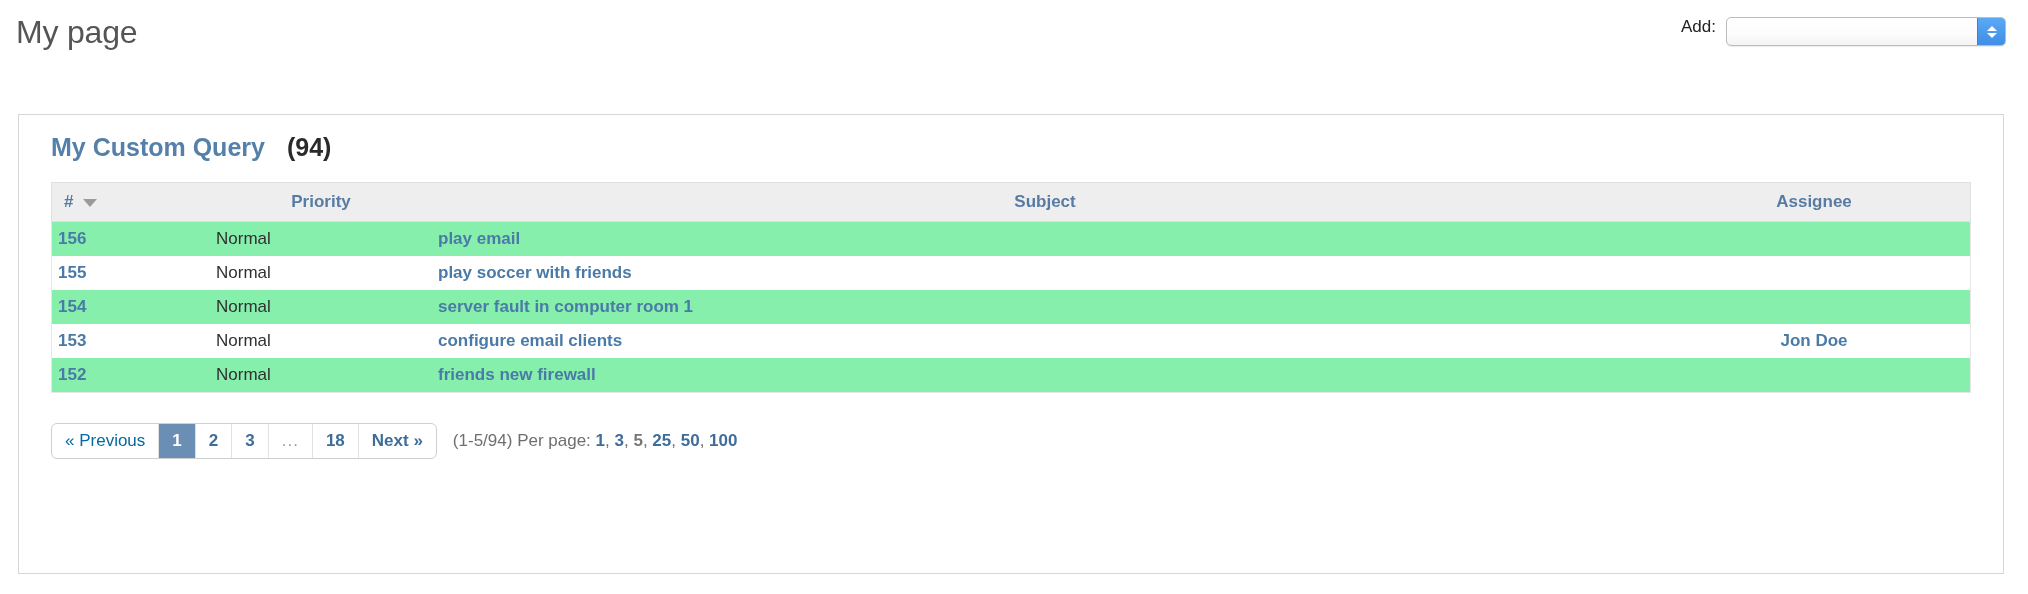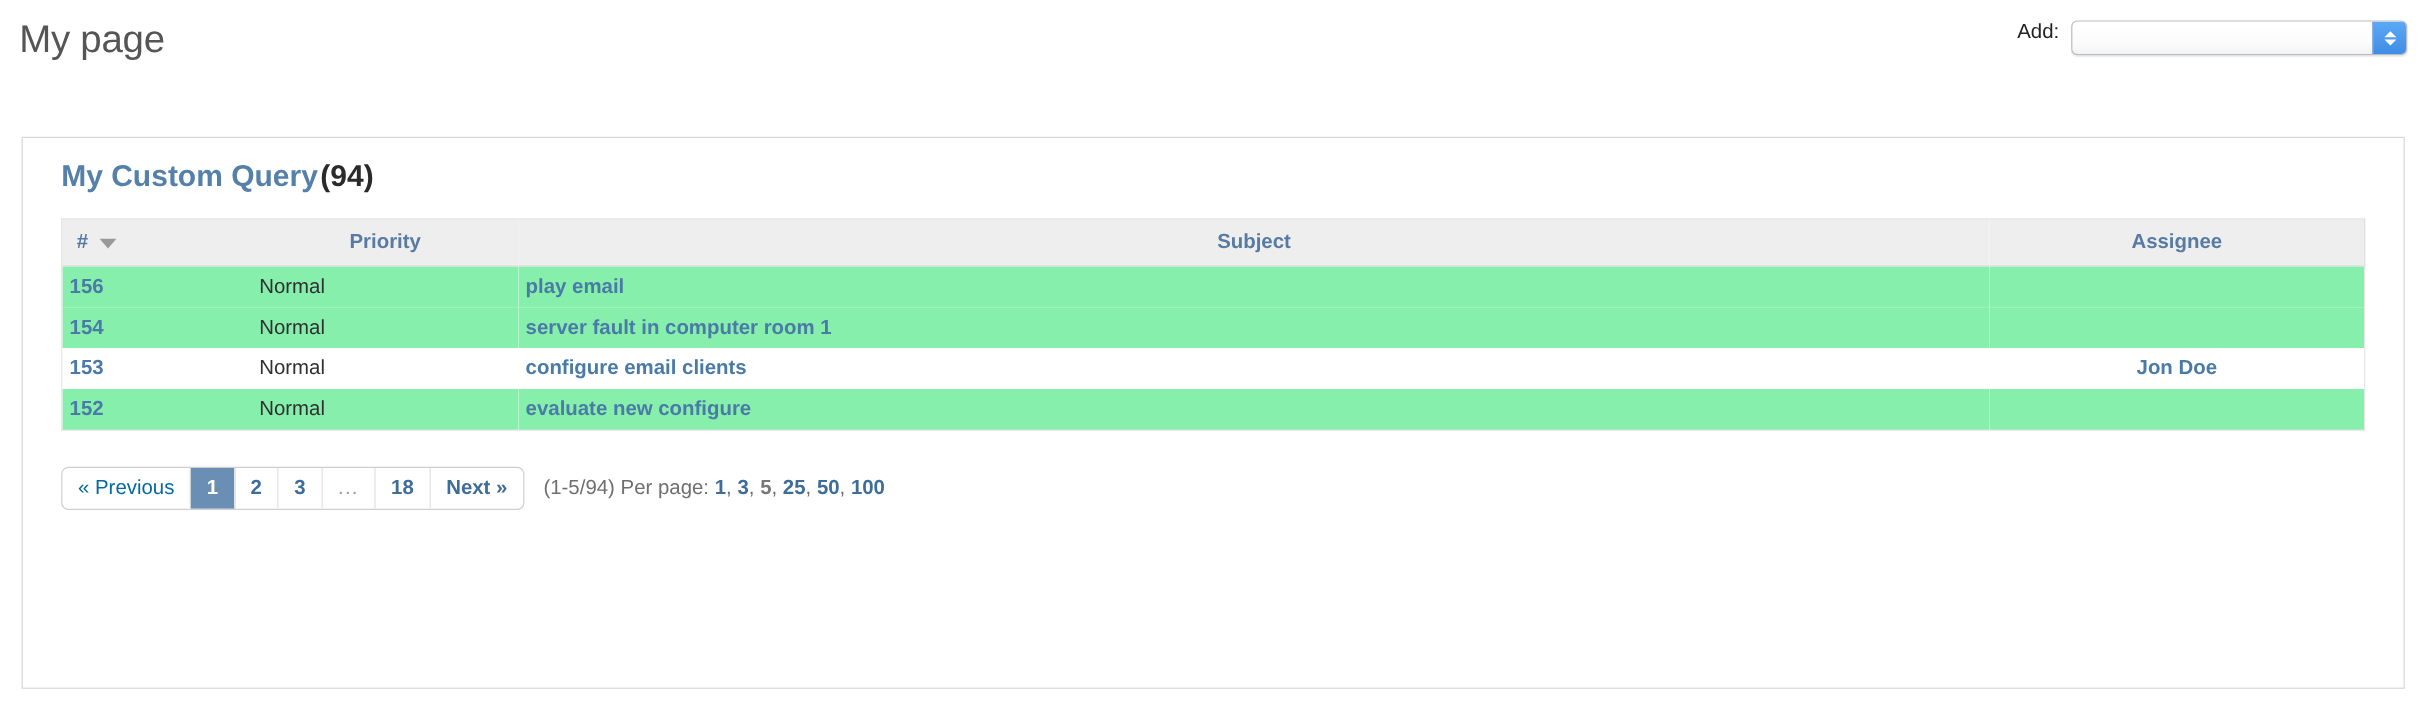--- a/index.html
+++ b/index.html
@@ -104,21 +104,21 @@
     margin: 0 0 20px 14px;
     font-size: 25px;
     font-weight: bold;
     color: #2a2a2a;
   }
   .query-title .qname {
     color: #5580a9;
   }
   .query-title .qcount {
     color: #2a2a2a;
-    margin-left: 2px;
+    margin-left: 22px;
   }
 
   
   table.issues {
     border-collapse: collapse;
     width: calc(100% - 28px);
     margin-left: 14px;
     table-layout: fixed;
   }
   table.issues thead th {
@@ -259,36 +259,42 @@
         <th class="col-assignee">Assignee</th>
       </tr>
     </thead>
     <tbody id="issues-body">
         <tr class="odd">
           <td class="c-id"><a class="link" href="#">156</a></td>
           <td class="c-priority">Normal</td>
           <td class="c-subject"><a class="link" href="#">play email</a></td>
           <td class="c-assignee"></td>
         </tr>
+        <tr class="even">
+          <td class="c-id"><a class="link" href="#">155</a></td>
+          <td class="c-priority">Normal</td>
+          <td class="c-subject"><a class="link" href="#">play soccer with friends</a></td>
+          <td class="c-assignee"></td>
+        </tr>
         <tr class="odd">
           <td class="c-id"><a class="link" href="#">154</a></td>
           <td class="c-priority">Normal</td>
           <td class="c-subject"><a class="link" href="#">server fault in computer room 1</a></td>
           <td class="c-assignee"></td>
         </tr>
         <tr class="even">
           <td class="c-id"><a class="link" href="#">153</a></td>
           <td class="c-priority">Normal</td>
           <td class="c-subject"><a class="link" href="#">configure email clients</a></td>
           <td class="c-assignee"><a class="link" href="#">Jon Doe</a></td>
         </tr>
         <tr class="odd">
           <td class="c-id"><a class="link" href="#">152</a></td>
           <td class="c-priority">Normal</td>
-          <td class="c-subject"><a class="link" href="#">evaluate new configure</a></td>
+          <td class="c-subject"><a class="link" href="#">friends new firewall</a></td>
           <td class="c-assignee"></td>
         </tr>
       </tbody>
   </table>
 
   <div class="pager">
     <div class="pages" id="pages-group">
         <span class="pg disabled">« Previous</span>
         <a class="pg current" href="#">1</a>
         <a class="pg" href="#">2</a>

